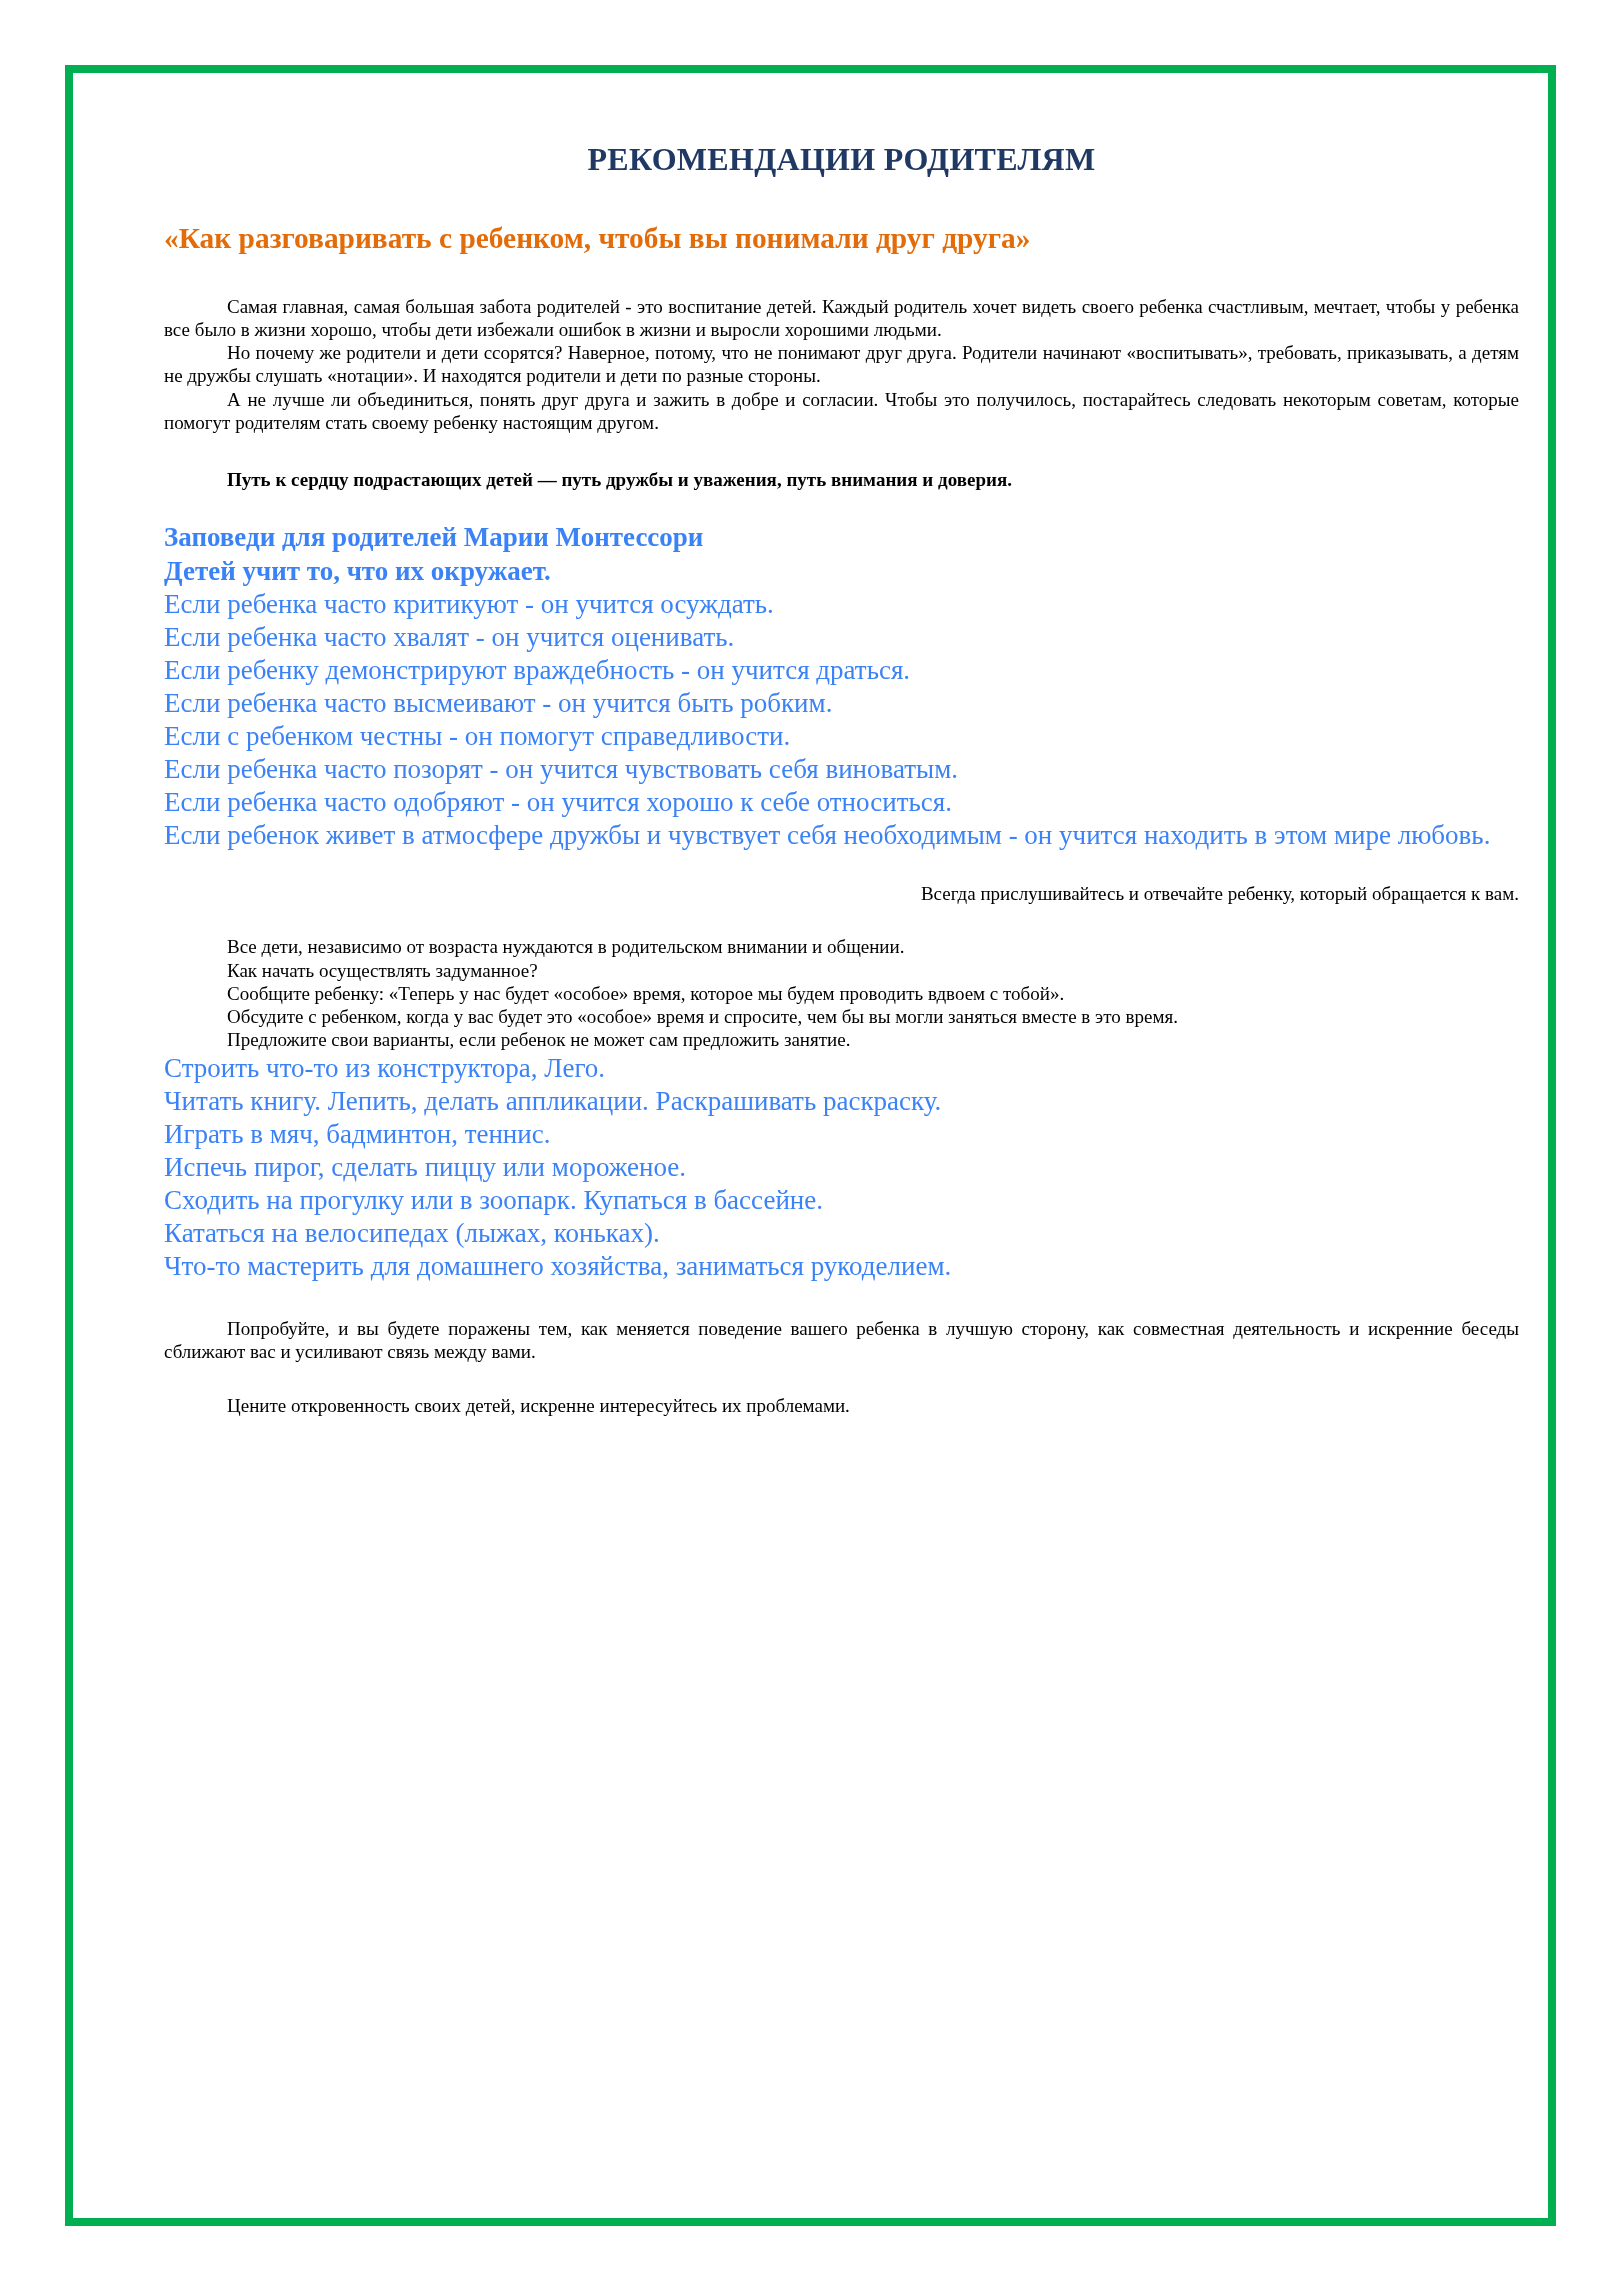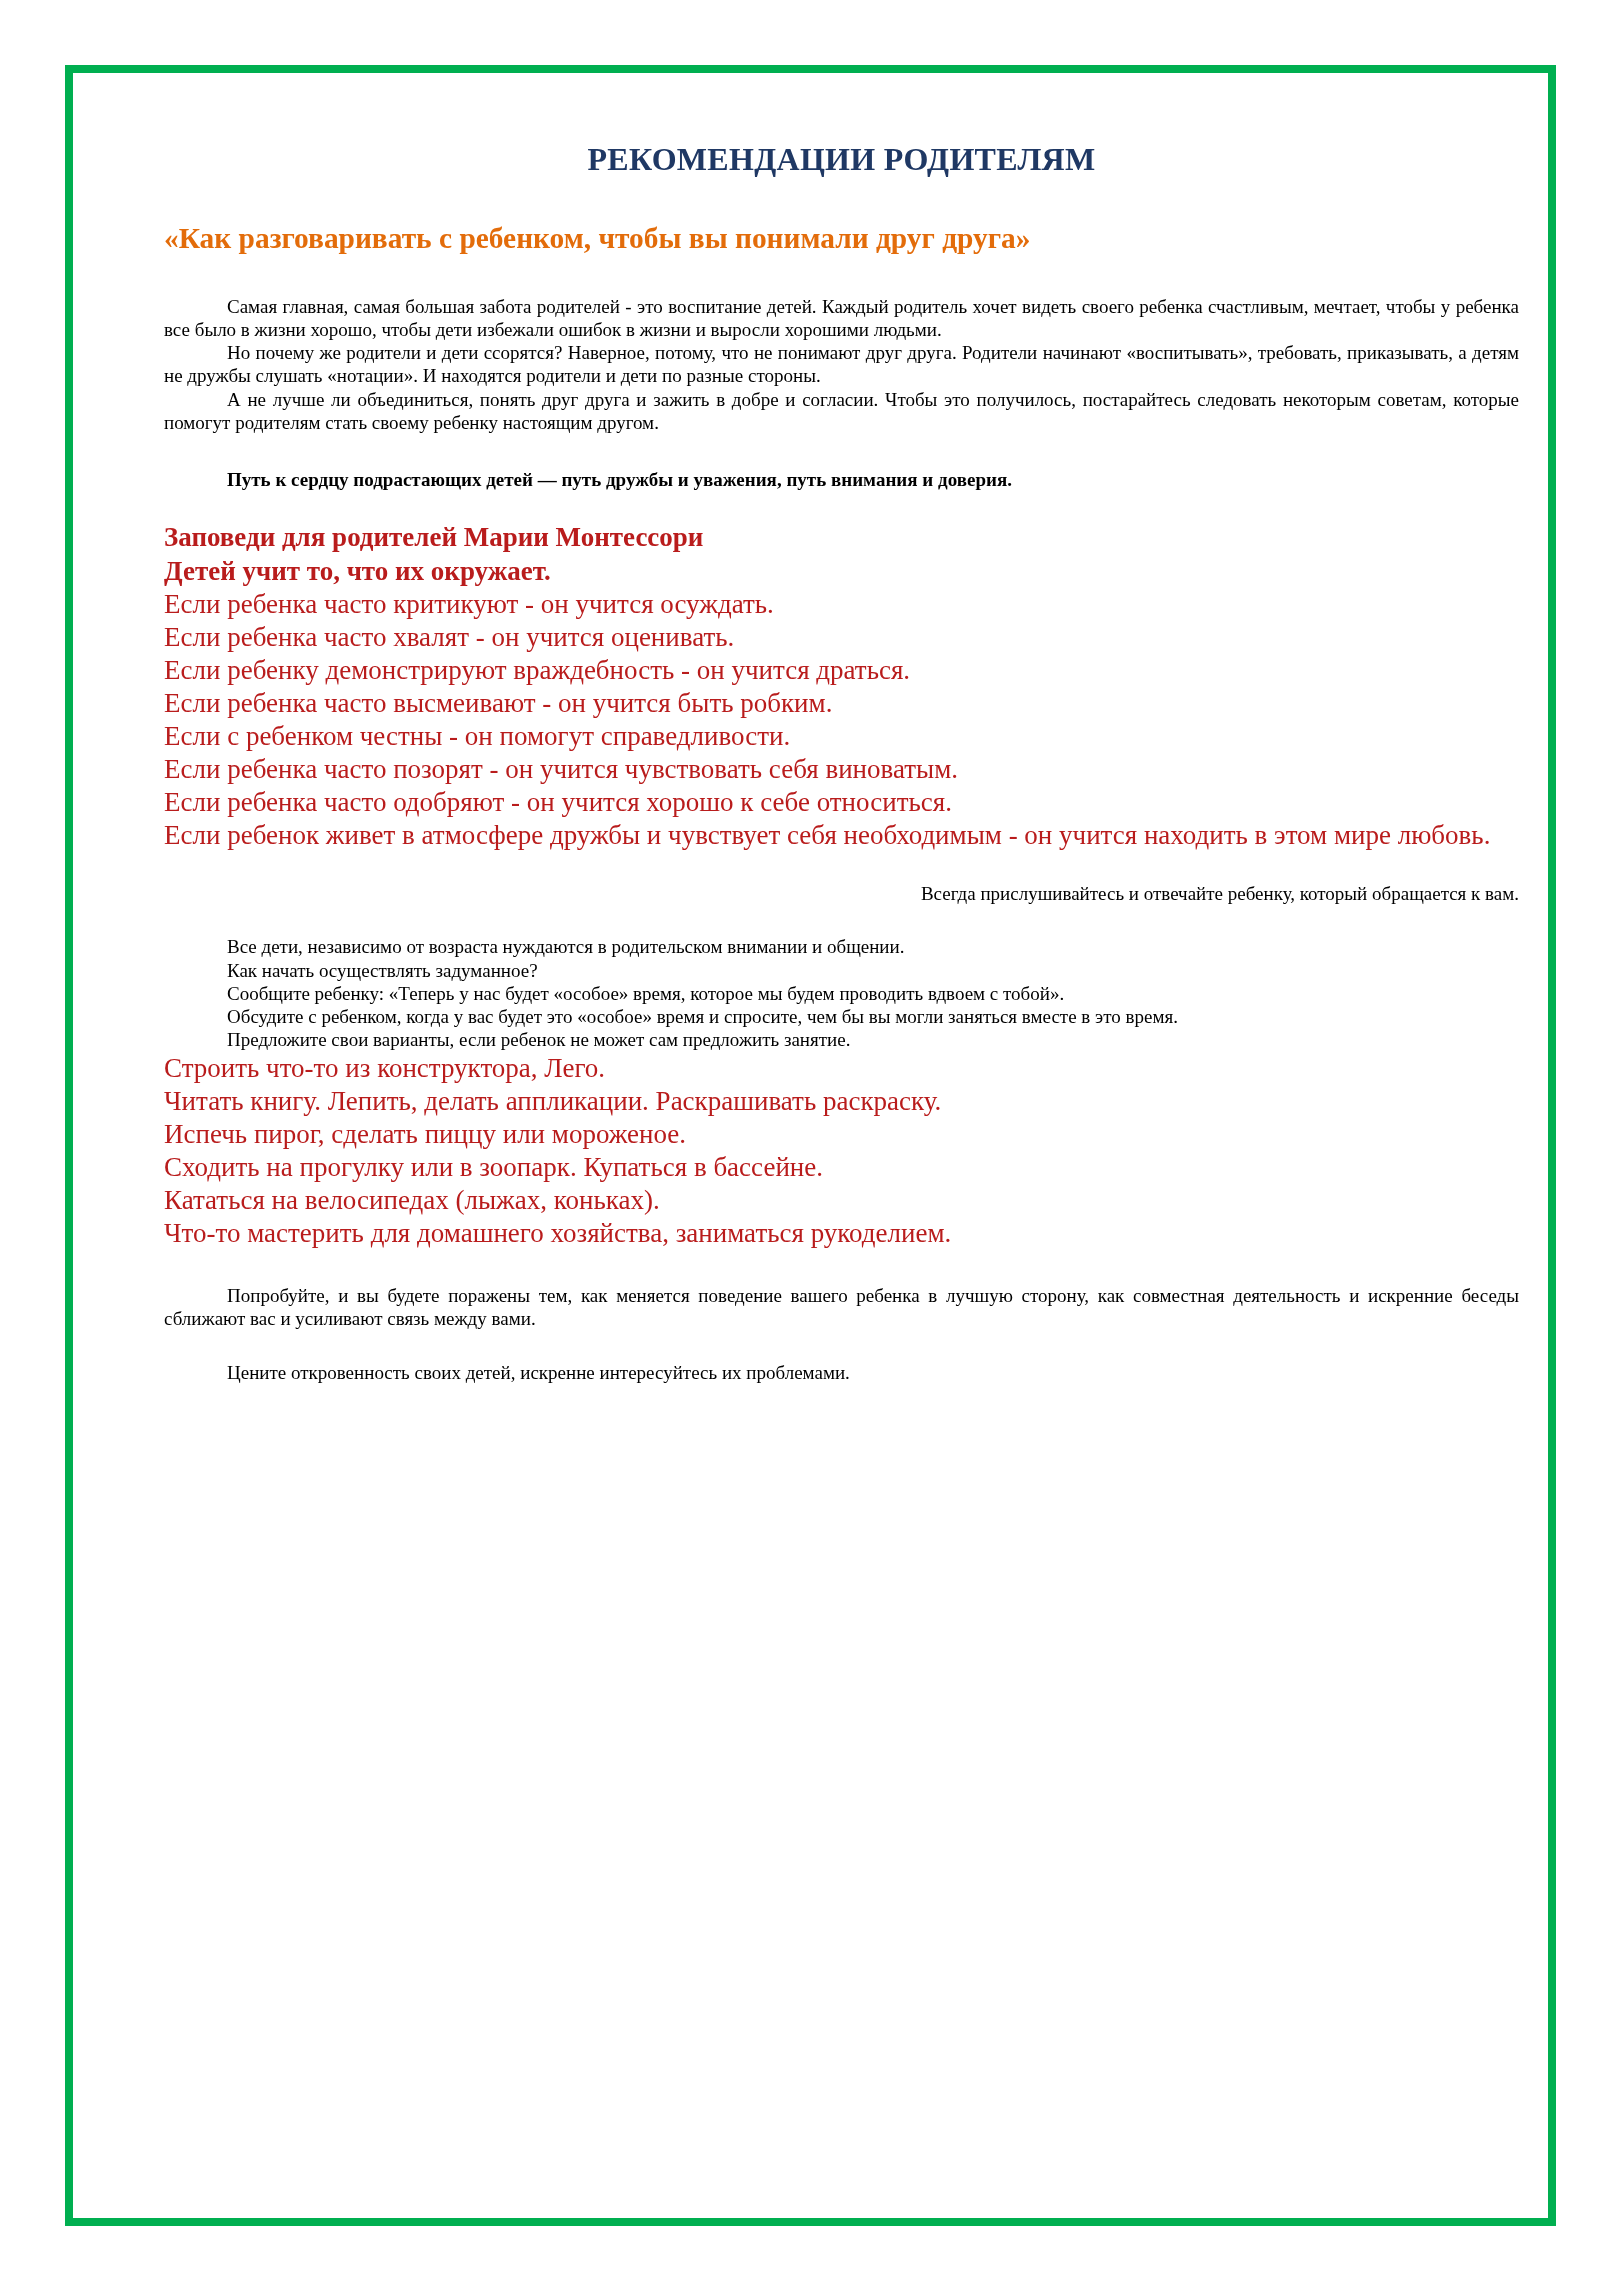--- a/index.html
+++ b/index.html
@@ -81,21 +81,21 @@
   }
   .gap-md { height: 30px; }
   .gap-lg { height: 34px; }
 
   .list-block p {
     margin: 0;
     font-size: 27px;
     line-height: 1.225;
     text-indent: 0;
     text-align: left;
-    color: #b91c1c;
+    color: #3b82f6;
   }
 
   .list-block p.strong {
     font-weight: bold;
   }
 
   .subhead {
     margin: 0;
     font-size: 27px;
     font-weight: bold;
@@ -160,20 +160,21 @@
 
     <p class="body-par">Сообщите ребенку: «Теперь у нас будет «особое» время, которое мы будем проводить вдвоем с тобой».</p>
 
     <p class="body-par">Обсудите с ребенком, когда у вас будет это «особое» время и спросите, чем бы вы могли заняться вместе в это время.</p>
 
     <p class="body-par">Предложите свои варианты, если ребенок не может сам предложить занятие.</p>
 
     <div class="list-block">
       <p>Строить что-то из конструктора, Лего.</p>
       <p>Читать книгу. Лепить, делать аппликации. Раскрашивать раскраску.</p>
+      <p>Играть в мяч, бадминтон, теннис.</p>
       <p>Испечь пирог, сделать пиццу или мороженое.</p>
       <p>Сходить на прогулку или в зоопарк. Купаться в бассейне.</p>
       <p>Кататься на велосипедах (лыжах, коньках).</p>
       <p>Что-то мастерить для домашнего хозяйства, заниматься рукоделием.</p>
     </div>
 
     <div class="gap-lg"></div>
 
     <p class="body-par">Попробуйте, и вы будете поражены тем, как меняется поведение вашего ребенка в лучшую сторону, как совместная деятельность и искренние беседы сближают вас и усиливают связь между вами.</p>
 

